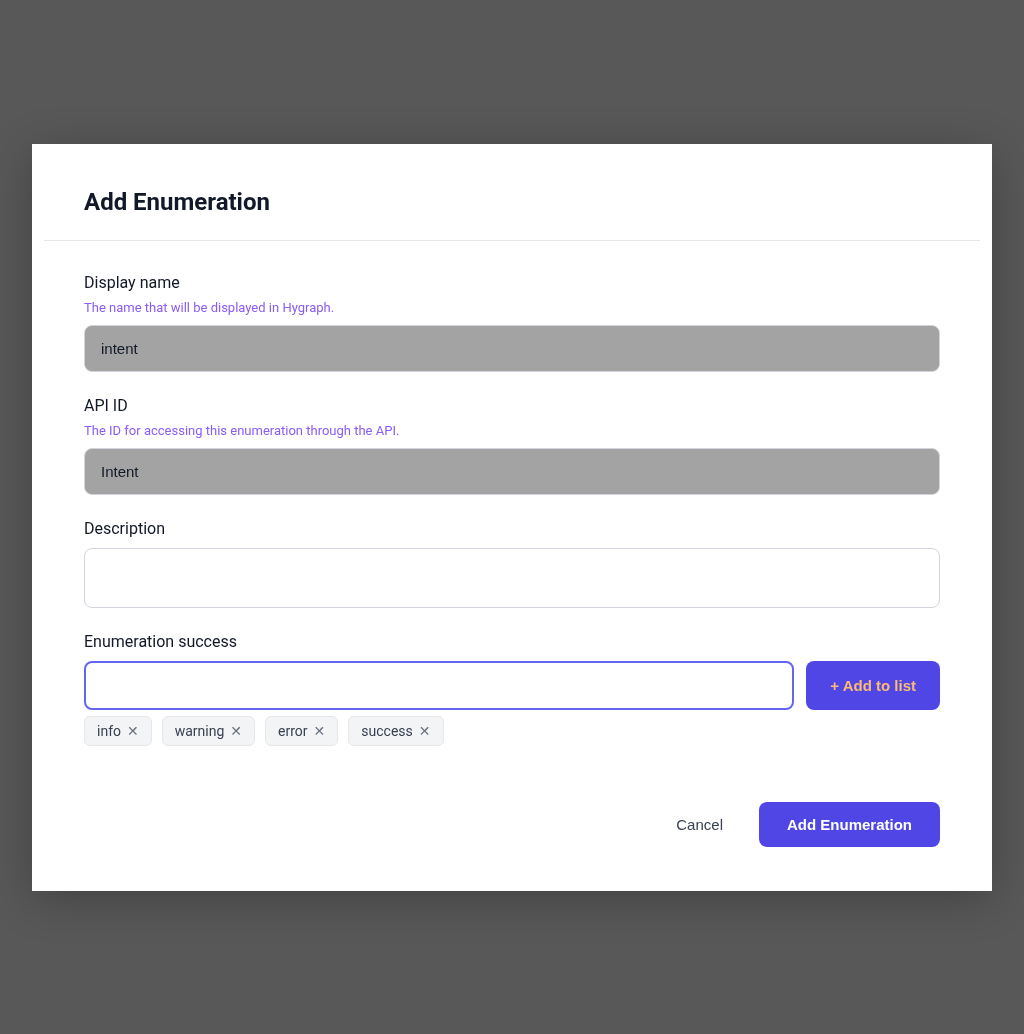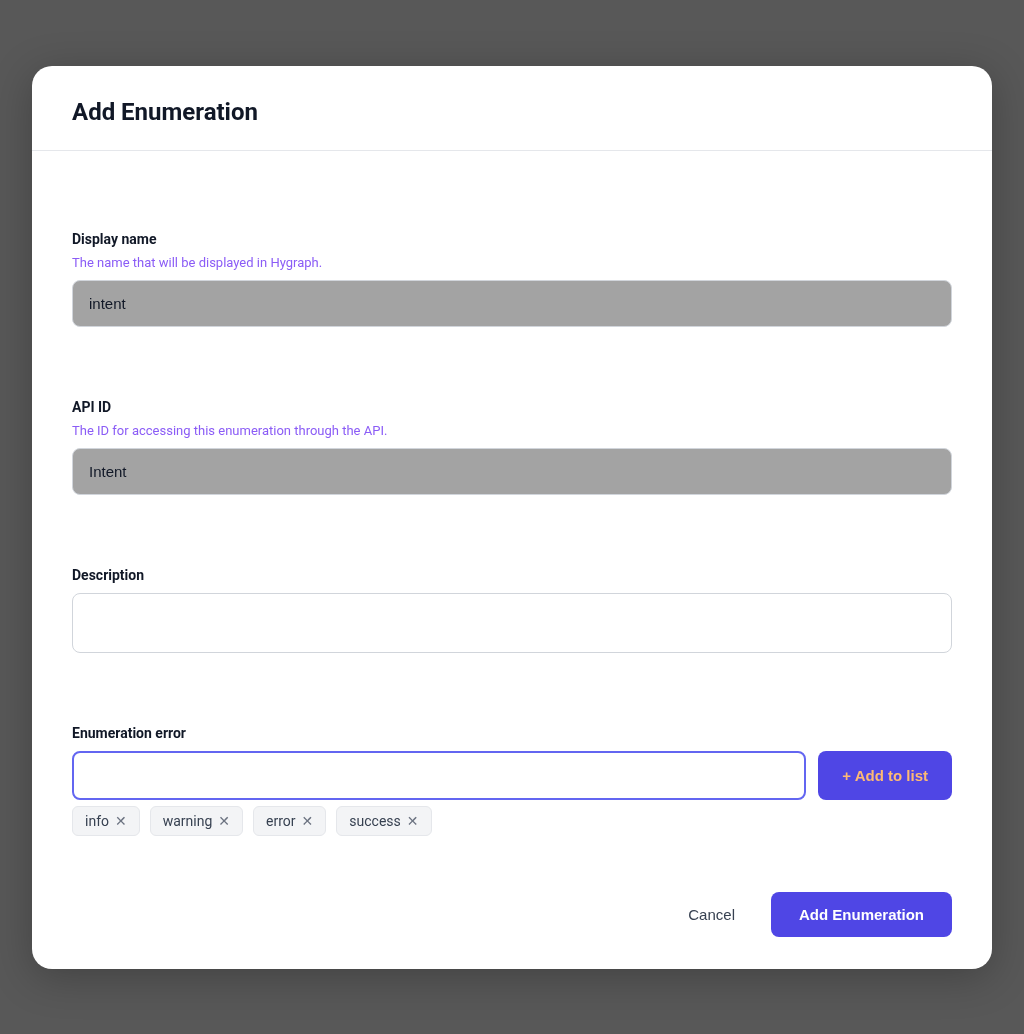--- a/index.html
+++ b/index.html
@@ -24,23 +24,23 @@
       width: 1024px;
       height: 1034px;
       background: rgba(80, 80, 80, 0.7);
       display: flex;
       align-items: center;
       justify-content: center;
     }
 
     .modal {
       background: #ffffff;
-      border-radius: 20px;
+      border-radius: 0;
       width: 960px;
-      padding: 0;
+      padding: 12px;
       box-shadow: 0 8px 40px rgba(0,0,0,0.25);
       overflow: hidden;
     }
 
     .modal-header {
       padding: 32px 40px 24px 40px;
       border-bottom: 1px solid #e5e7eb;
     }
 
     .modal-title {
@@ -56,24 +56,23 @@
       gap: 24px;
     }
 
     .form-group {
       display: flex;
       flex-direction: column;
       gap: 6px;
     }
 
     .form-label {
-      font-size: 14px;
-      font-weight: 700;
-      color: #111827;
-      margin-top: 48px;
+      font-size: 16px;
+      font-weight: 400;
+      color: #111827;
     }
 
     .form-hint {
       font-size: 13px;
       color: #8b5cf6;
       margin-top: 2px;
     }
 
     .form-input {
       width: 100%;
@@ -218,21 +217,21 @@
         <span class="form-hint">The ID for accessing this enumeration through the API.</span>
         <input type="text" class="form-input" value="Intent" style="">
       </div>
 
       <div class="form-group">
         <label class="form-label">Description</label>
         <textarea class="form-textarea" style=""></textarea>
       </div>
 
       <div class="form-group">
-        <label class="form-label">Enumeration error</label>
+        <label class="form-label">Enumeration success</label>
 
         <div class="enum-input-row">
           <input type="text" class="enum-input" style="">
           <button class="add-to-list-btn">+ Add to list</button>
         </div>
 
         <div class="tags-row">
           <div class="tag">
             <span>info</span>
             <button class="tag-remove">✕</button>

